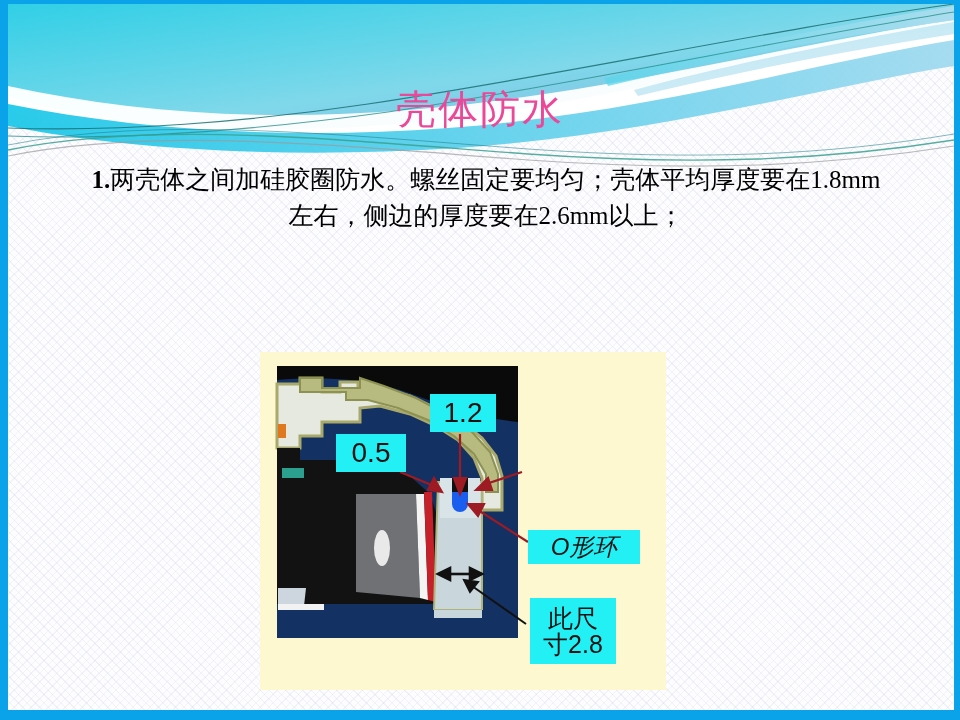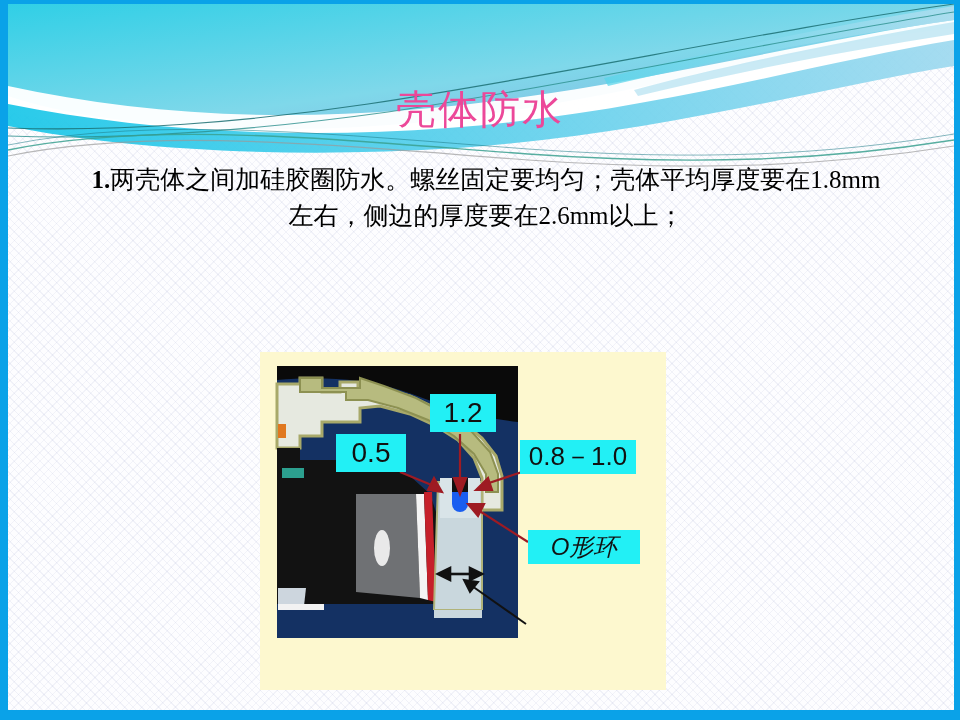--- a/index.html
+++ b/index.html
@@ -198,21 +198,24 @@
 
         <g stroke="#111111" stroke-width="2" fill="#111111">
           <line x1="266" y1="272" x2="212" y2="234"></line>
           <polygon points="204,228 218,230 210,240"></polygon>
         </g>
       </svg>
     </div>
 
     <div class="lbl lbl-12">1.2</div>
     <div class="lbl lbl-06">0.5</div>
-    <div class="lbl lbl-0810">0.8－1.0</div>
     <div class="lbl lbl-oring">O形环</div>
+    <div class="lbl lbl-chi">
+      <span>此尺</span>
+      <span>寸2.8</span>
+    </div>
   </div>
 
   <div class="frame-left"></div>
   <div class="frame-right"></div>
   <div class="frame-bottom"></div>
   <div class="frame-top"></div>
 </div>
 
 </body></html>

